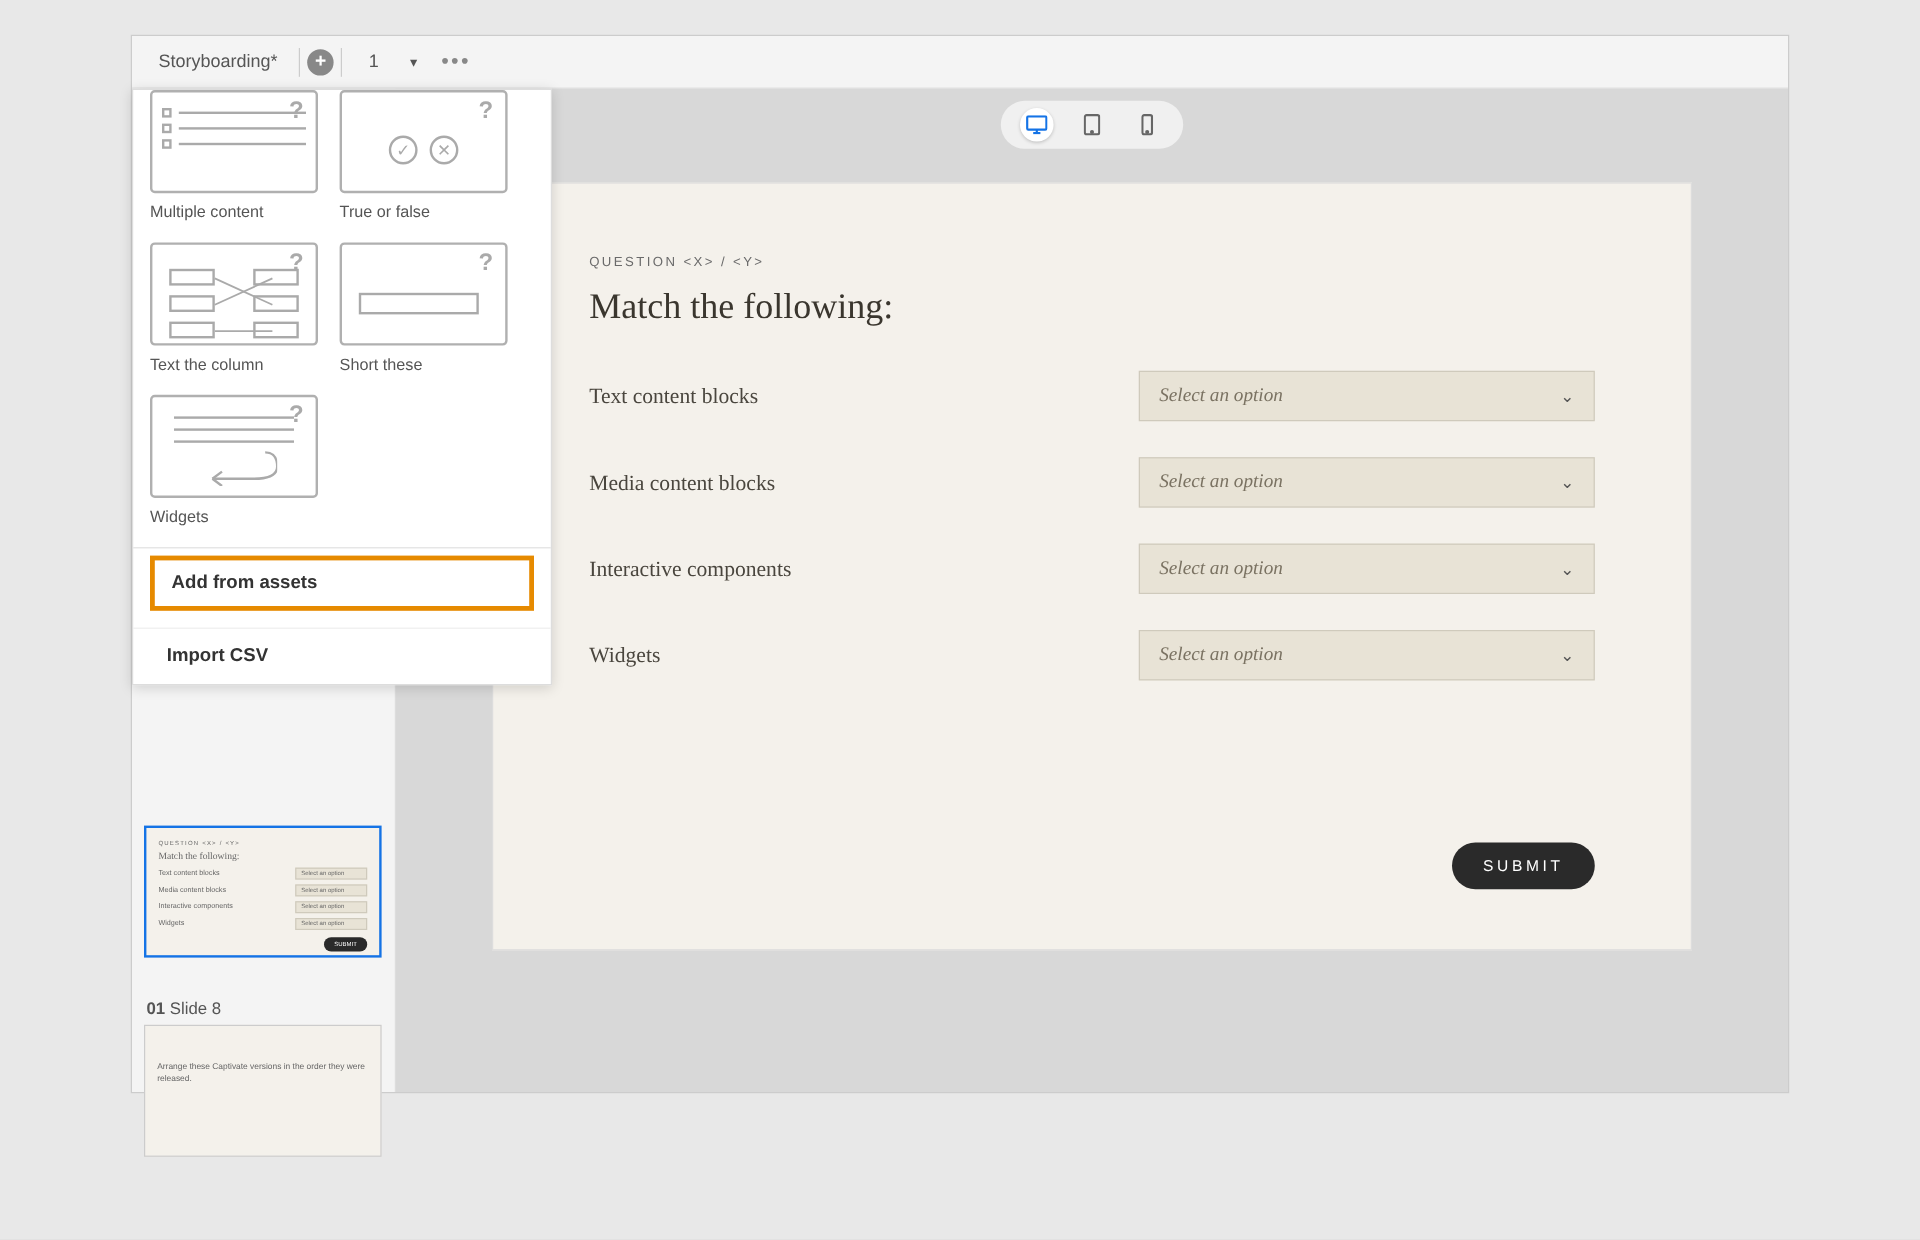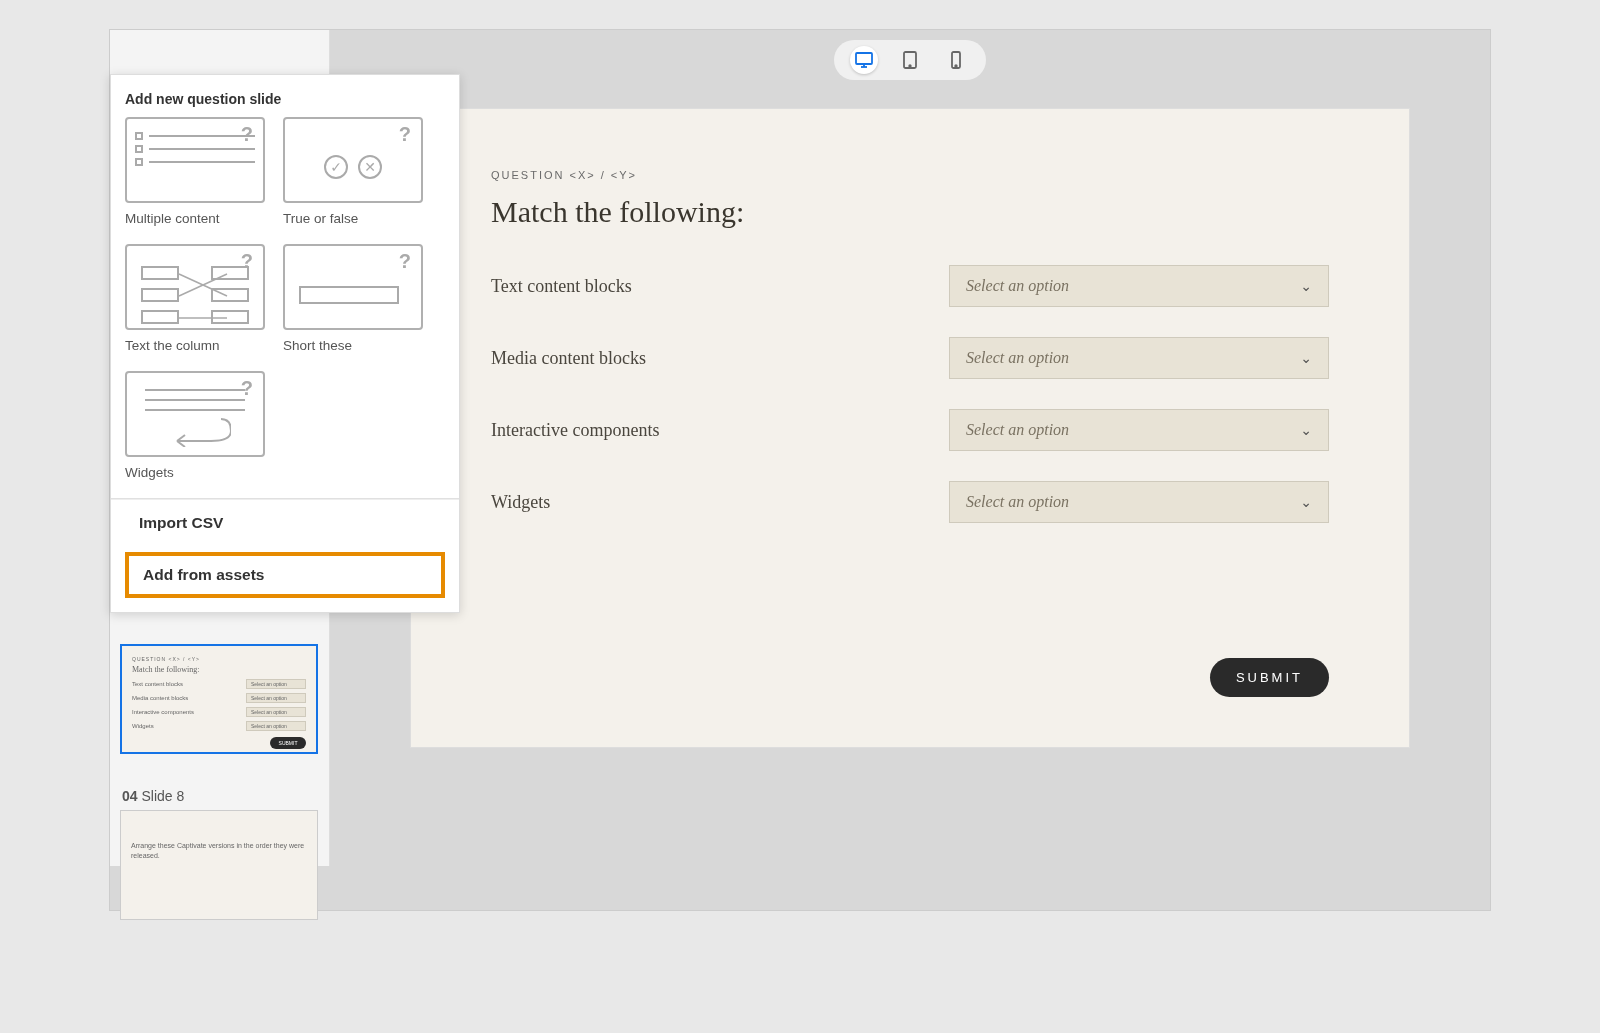--- a/index.html
+++ b/index.html
@@ -265,23 +265,31 @@
   .mini-row { display:flex;justify-content:space-between;align-items:center;margin:4px 0;}
   .mini-sel { width:60px;height:10px;background:#e8e3d6;border:1px solid #cfcabc;font-size:5px;padding-left:4px;display:flex;align-items:center;}
   .mini-submit { width:36px;height:12px;background:#2a2a2a;border-radius:7px;margin-left:auto;margin-top:6px;color:#fff;font-size:5px;text-align:center;line-height:12px;}
 
 </style>
 </head>
 <body>
 
 <div class="app-window">
 
+  <div class="toolbar">
+    <div class="proj-name">Storyboarding*</div>
+    <div class="v-divider"></div>
+    <div class="add-circle">+</div>
+    <div class="v-divider"></div>
+    <div class="page-num">1</div>
+    <div class="chev">▾</div>
+    <div class="more-dots">•••</div>
+  </div>
 
   <div class="dropdown-panel">
-    <div class="title">Add new question slide</div>
     <div class="qcards">
 
       <div class="qcard">
         <div class="thumb">
           <span class="qm">?</span>
           <div class="mc-row">
               <span class="mc-sq"></span>
               <div class="ln"></div>
             </div>
           <div class="mc-row">
@@ -345,22 +353,22 @@
           </div>
           <svg style="position:absolute;bottom:8px;left:44px;" width="60" height="30">
             <path d="M50 2 Q60 2 60 14 Q60 24 40 24 L6 24" fill="none" stroke="#aaa" stroke-width="2"></path>
             <path d="M6 24 L14 18 M6 24 L14 30" fill="none" stroke="#aaa" stroke-width="2"></path>
           </svg>
         </div>
         <div class="label">Widgets</div>
       </div>
     </div>
     <div class="dd-actions">
+      <div class="dd-action highlighted">Add from assets</div>
       <div class="dd-action">Import CSV</div>
-      <div class="dd-action highlighted">Add from assets</div>
     </div>
   </div>
 
   <div class="main-area">
     <div class="left-rail">
 
       <div class="slide-thumb selected" style="top:614px;">
         <div style="font-size:5px;letter-spacing:1px;">QUESTION &lt;X&gt; / &lt;Y&gt;</div>
         <div style="font-size:8px;margin:3px 0 5px;font-family:Georgia;">Match the following:</div>
         <div class="mini-row">
@@ -376,21 +384,21 @@
             <span class="mini-sel">Select an option</span>
           </div>
         <div class="mini-row">
             <span>Widgets</span>
             <span class="mini-sel">Select an option</span>
           </div>
         <div class="mini-submit">SUBMIT</div>
       </div>
 
       <div class="thumb-label" style="top:758px;">
-        <span class="num">04</span>&nbsp;<span>Slide 8</span>
+        <span class="num">01</span>&nbsp;<span>Slide 8</span>
       </div>
 
       <div class="slide-thumb" style="top:780px;">
         <div style="font-size:7px;margin-top:20px;line-height:1.4;">Arrange these Captivate versions in the order they were released.</div>
       </div>
     </div>
 
     <div class="canvas-wrap">
       <div class="device-pill">
         <div class="dev-icon active">

